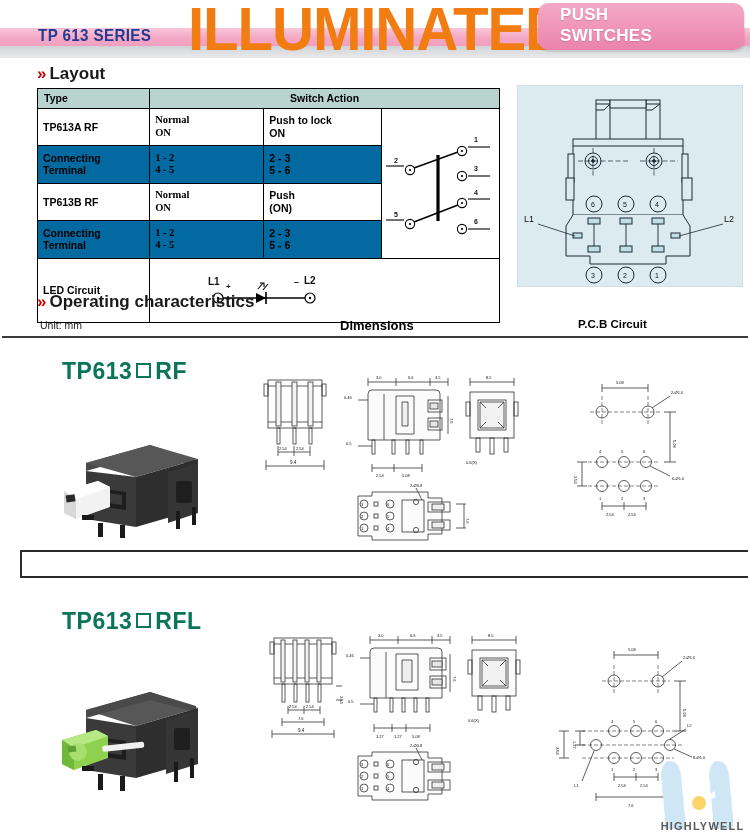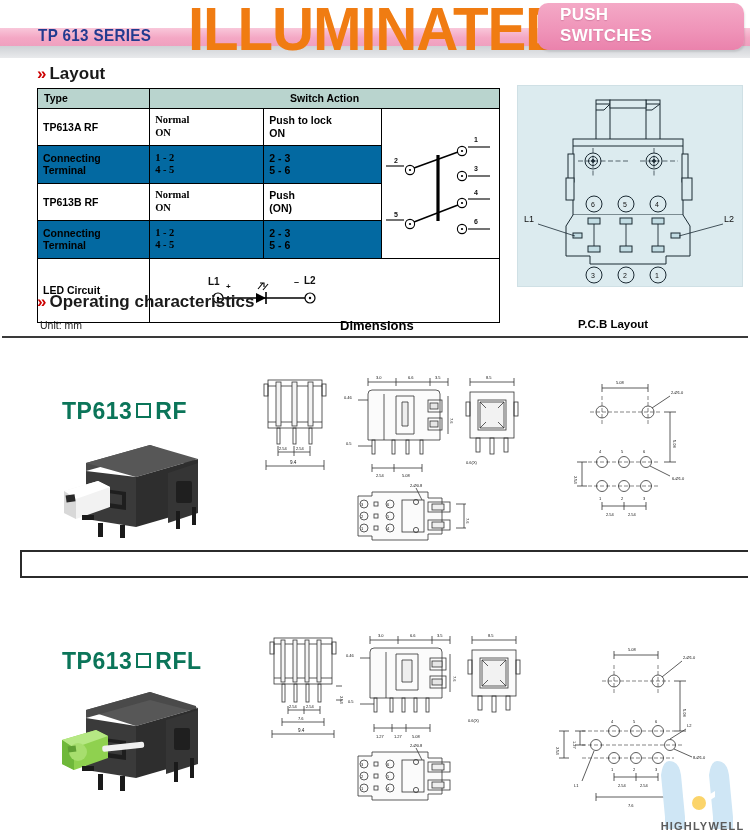--- a/index.html
+++ b/index.html
@@ -136,21 +136,20 @@
   }
 
   
   .prod-title {
     position: absolute;
     font-size: 23px; font-weight: bold;
     color: #0b7559;
     letter-spacing: 0.5px;
     white-space: nowrap;
     font-family: "Liberation Sans", sans-serif;
-    margin-top: 40px;
   }
   .prod-title .box {
     display: inline-block;
     width: 15px; height: 15px;
     border: 2.2px solid #0b7559;
     margin: 0 4px 0 4px;
     vertical-align: 1px;
   }
 
   
@@ -381,21 +380,21 @@
         <text class="lbl" style="font-size:9px" x="206" y="136">L2</text>
       </g>
     </svg>
   </div>
 
   <div class="sect-head" id="oc-head">
     <span class="chev">»</span><span>Operating characteristics</span>
   </div>
   <div class="oc-unit">Unit: mm</div>
   <div class="oc-dim">Dimensions</div>
-  <div class="oc-pcb">P.C.B Layout</div>
+  <div class="oc-pcb">P.C.B Circuit</div>
   <div class="rule-top"></div>
 
   <div class="prod-title" style="left:62px; top:358px;">
     <span>TP613</span><span class="box"></span><span>RF</span>
   </div>
 
   <div class="photo" style="left:58px; top:415px;">
     <svg width="160" height="125" viewBox="0 0 160 125">
 
       <polygon points="28,48 92,30 138,46 138,52 92,38 28,56" fill="#4a4a4a"></polygon>

